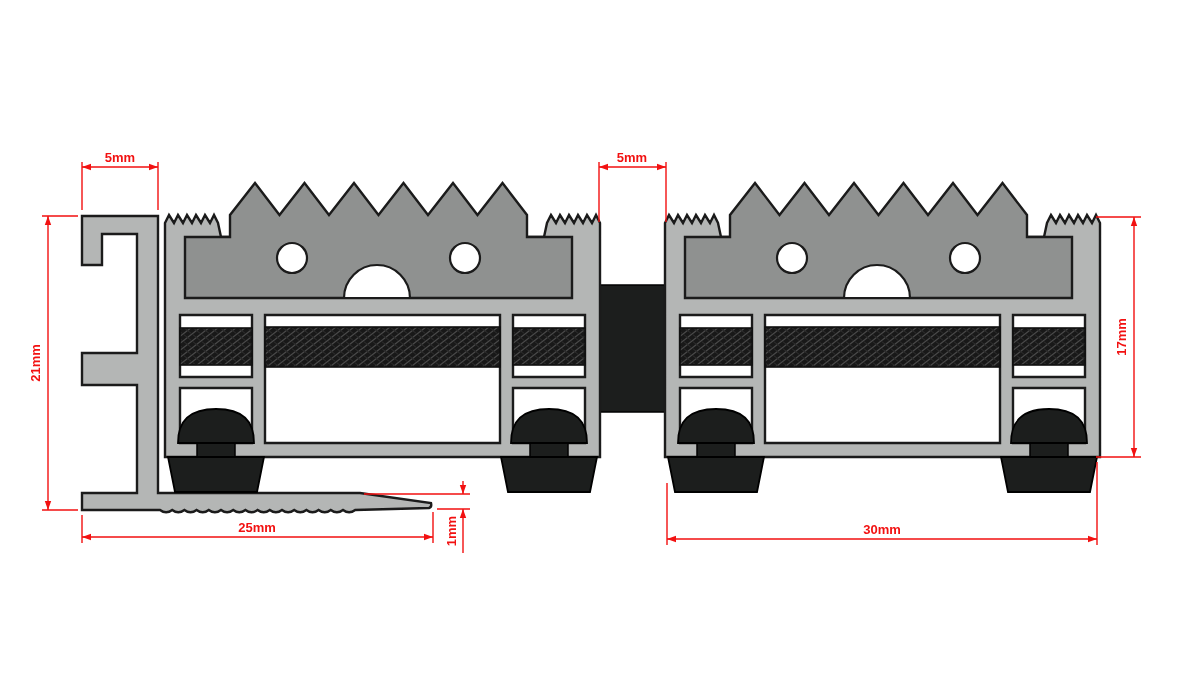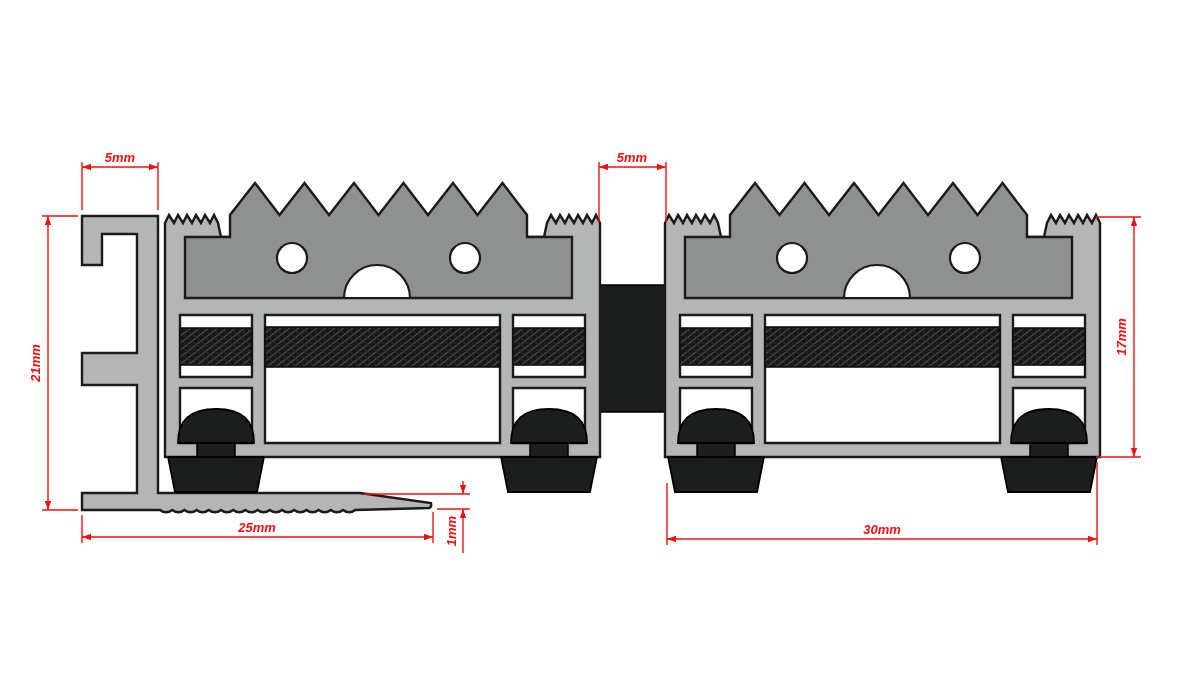--- a/index.html
+++ b/index.html
@@ -1,16 +1,16 @@
 <!DOCTYPE html>
 <html style="--c-aluminium: #b4b6b5; --c-insert: #8f9190; --c-rubber: #1c1e1d; --c-outline: #1b1b1b; --c-dimension: #f21111; --c-background: #ffffff;"><head>
 <meta charset="utf-8">
 <style>
   html,body{margin:0;padding:0;background:var(--c-background,#fff);}
-  .stage{position:relative;width:1200px;height:674px;background:var(--c-background,#fff);overflow:hidden;font-style:italic;}
+  .stage{position:relative;width:1200px;height:674px;background:var(--c-background,#fff);overflow:hidden;}
   svg{position:absolute;left:0;top:0;}
   .dimline{stroke:var(--c-dimension,#f21111);stroke-width:1.4;fill:none;}
   .dimarrow{fill:var(--c-dimension,#f21111);stroke:none;}
   .dimlabel{fill:var(--c-dimension,#f21111);font-family:"Liberation Sans",sans-serif;
             font-weight:bold;font-size:13px;text-anchor:middle;}
   .framepath{fill:var(--c-aluminium,#b4b6b5);stroke:var(--c-outline,#1b1b1b);
              stroke-width:2.4;stroke-linejoin:miter;}
   .connector{fill:var(--c-rubber,#1c1e1d);stroke:#000;stroke-width:1.5;}
 </style>
 </head>

